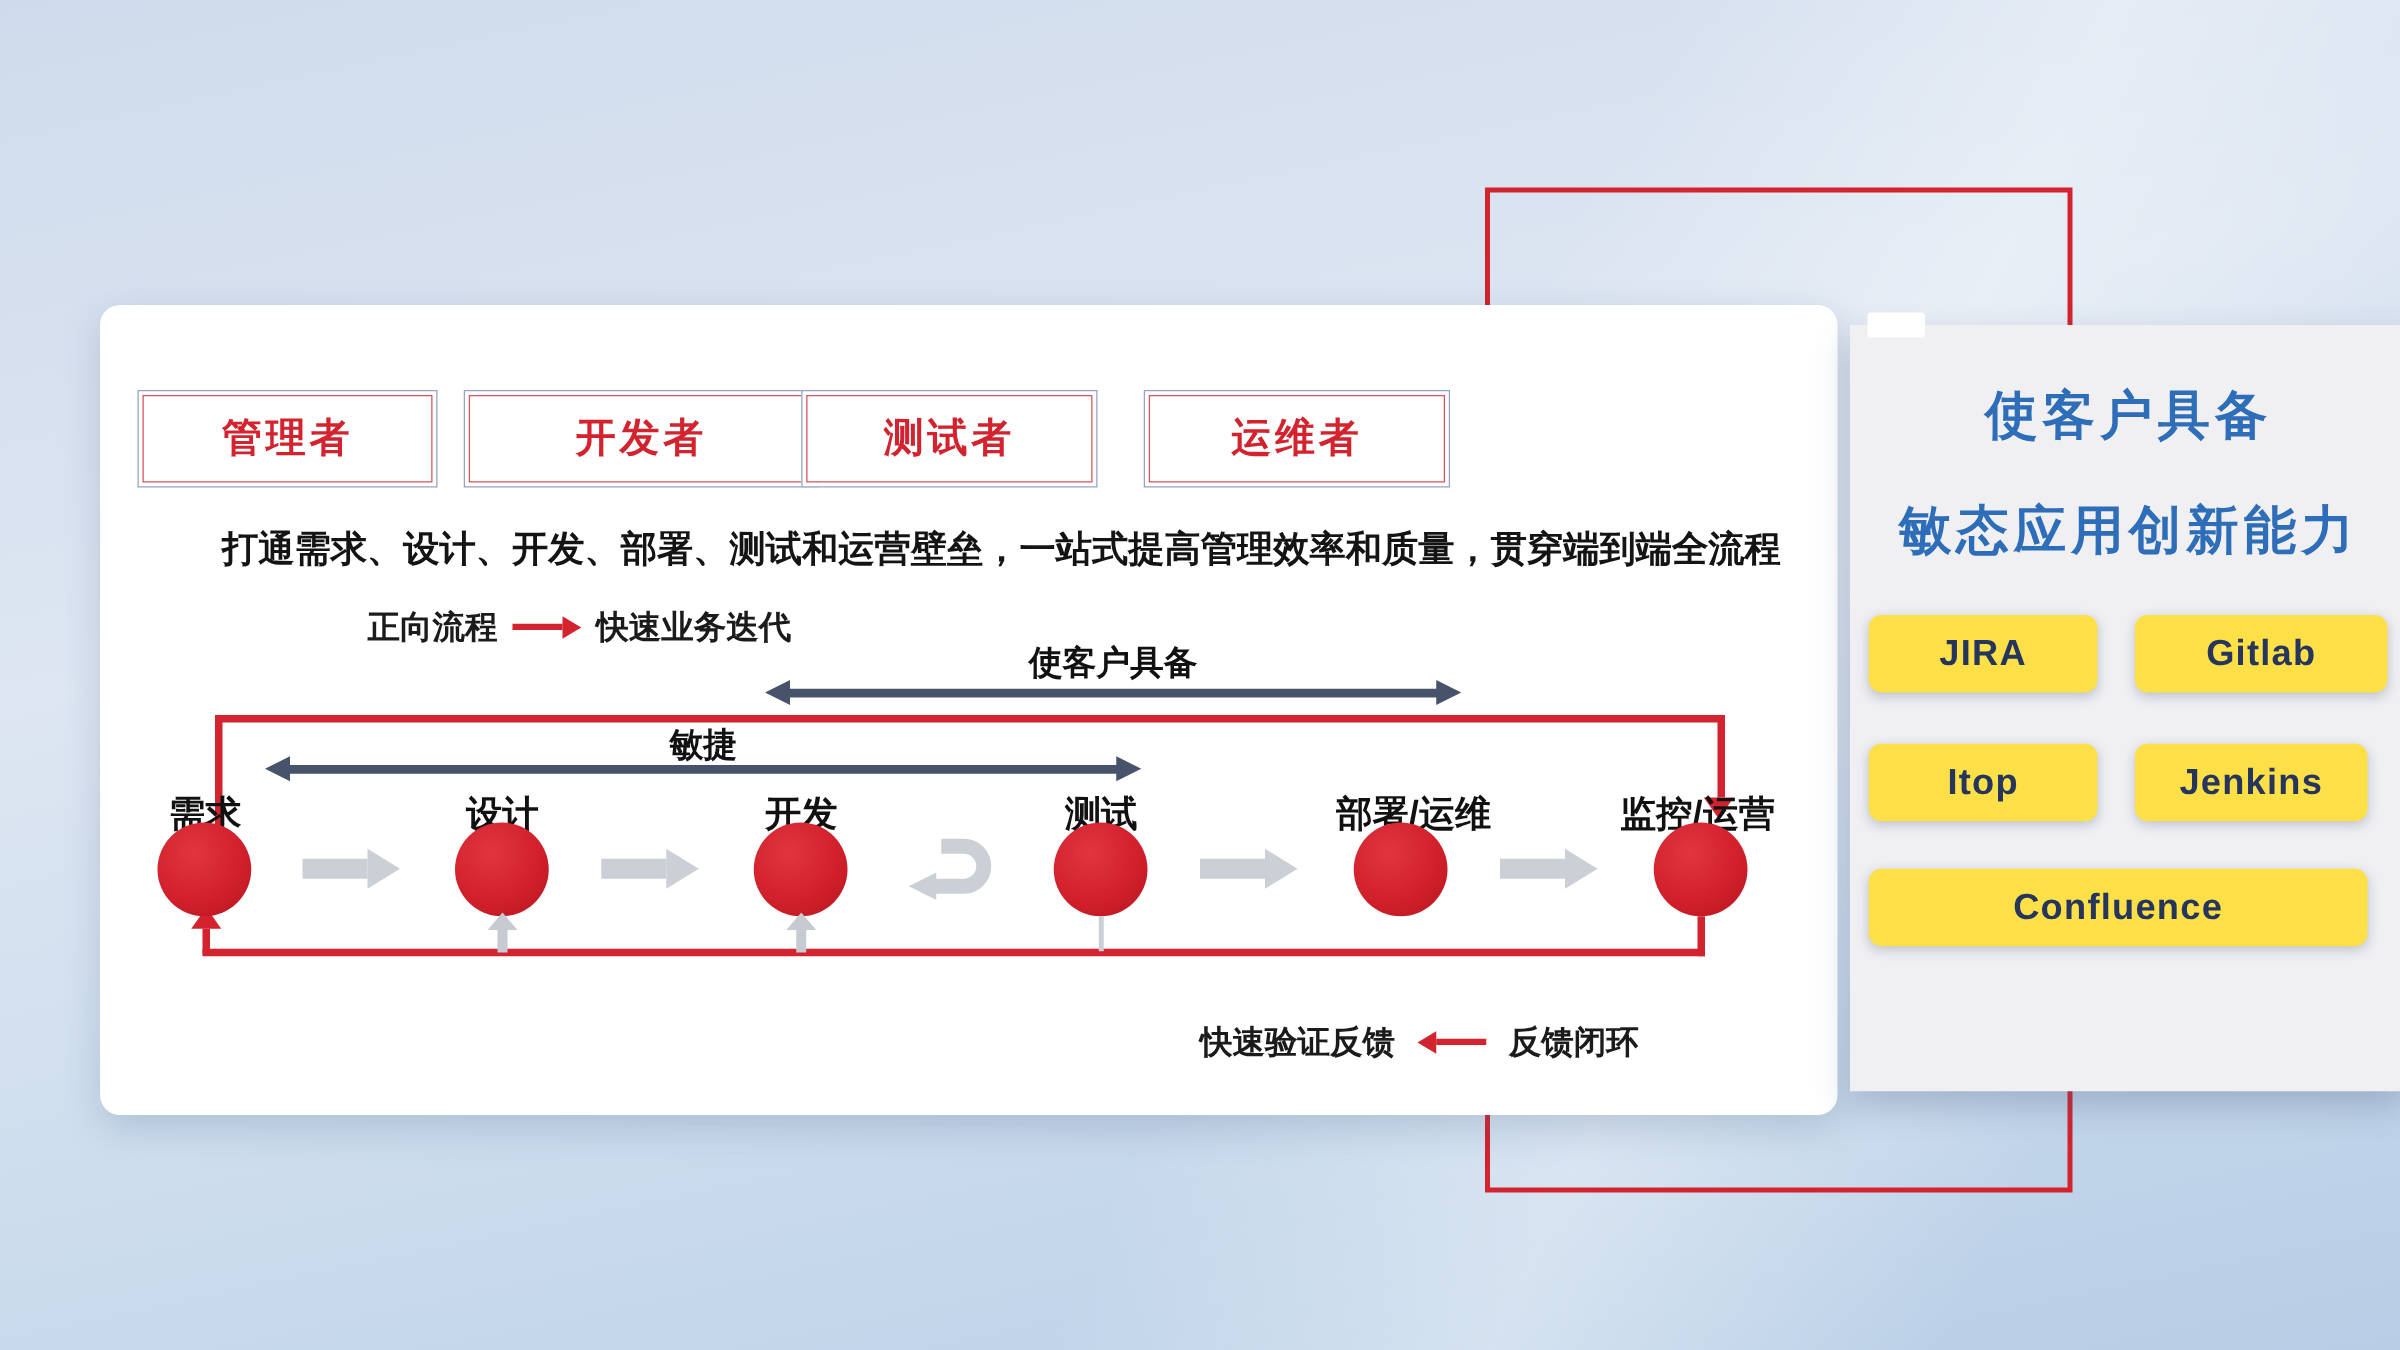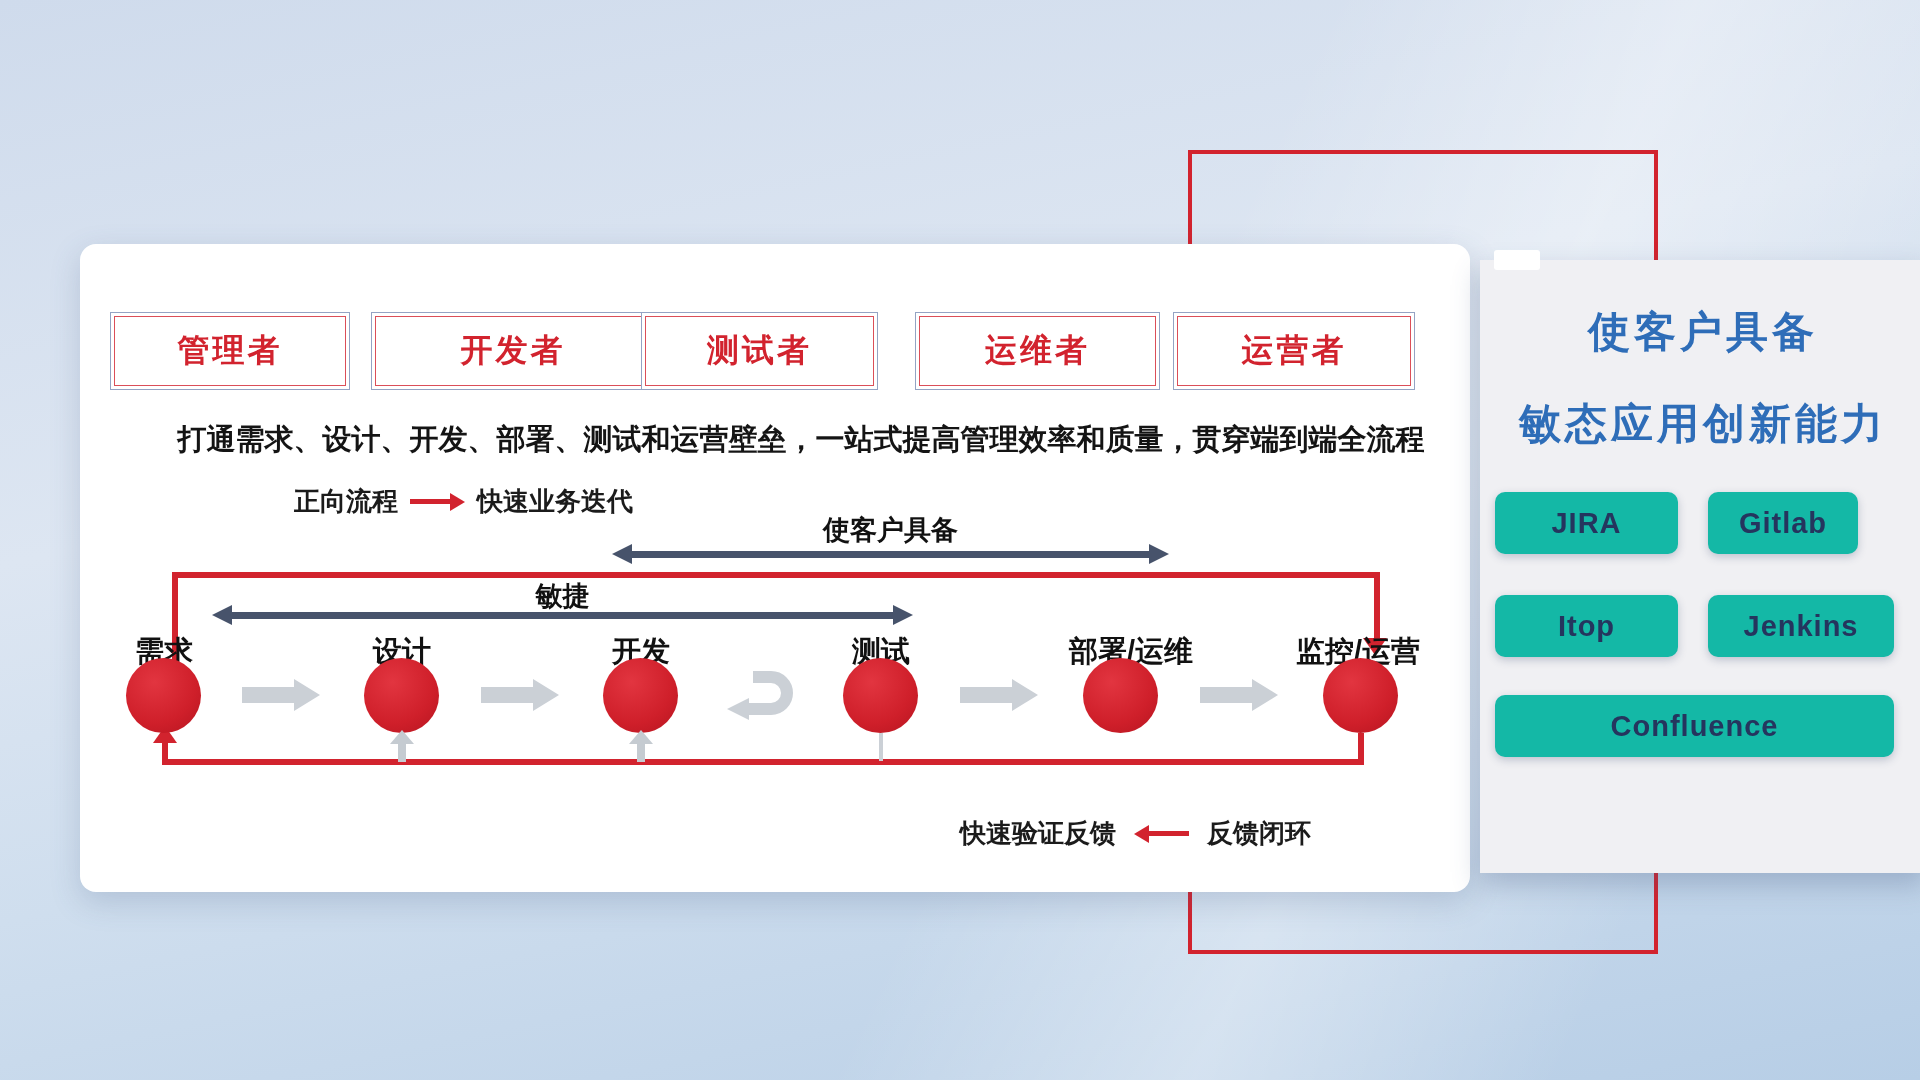--- a/index.html
+++ b/index.html
@@ -85,25 +85,25 @@
   .mini-up-stem{position:absolute;width:8px;height:18px;background:#c5cbd1;top:500px;}
   .mini-up-head{position:absolute;width:0;height:0;border-left:12px solid transparent;border-right:12px solid transparent;border-bottom:14px solid #c5cbd1;top:486px;}
   #mini-stem-1{left:318px;} #mini-head-1{left:310px;}
   #mini-stem-2{left:557px;} #mini-head-2{left:549px;}
   .thin-drop{position:absolute;left:799px;top:489px;width:4px;height:28px;background:#cbd0d6;}
 
   
   .side-title{position:absolute;left:0;width:100%;text-align:center;font-weight:bold;color:#2e6db8;font-size:42px;letter-spacing:4px;white-space:nowrap;}
   #side-title-1{top:44px;}
   #side-title-2{top:136px;}
-  .tool-btn{position:absolute;height:62px;background:#14b8a6;border-radius:10px;
+  .tool-btn{position:absolute;height:62px;background:#fde047;border-radius:10px;
     box-shadow:0 3px 9px rgba(40,60,100,.25);display:flex;align-items:center;justify-content:center;
     font-size:29px;font-weight:bold;color:#25355e;letter-spacing:1px;}
   #tool-0{left:15px;top:232px;width:183px;}
-  #tool-1{left:228px;top:232px;width:150px;}
+  #tool-1{left:228px;top:232px;width:202px;}
   #tool-2{left:15px;top:335px;width:183px;}
   #tool-3{left:228px;top:335px;width:186px;}
   #tool-4{left:15px;top:435px;width:399px;}
 </style>
 </head>
 <body>
 
 <div class="red-frame"></div>
 <div class="side-tab"></div>
 
@@ -113,23 +113,20 @@
     <span class="role-label">管理者</span>
   </div>
   <div class="role-box" id="role-1">
     <span class="role-label">开发者</span>
   </div>
   <div class="role-box" id="role-2">
     <span class="role-label">测试者</span>
   </div>
   <div class="role-box" id="role-3">
     <span class="role-label">运维者</span>
-  </div>
-  <div class="role-box" id="role-4">
-    <span class="role-label">运营者</span>
   </div>
 
   <div class="headline">打通需求、设计、开发、部署、测试和运营壁垒，一站式提高管理效率和质量，贯穿端到端全流程</div>
 
   <div class="legend-forward">
     <span class="legend-text">正向流程</span>
     <span class="arrow-inline">
       <span class="r-stem"></span>
         <span class="r-head-right"></span>
     </span>

